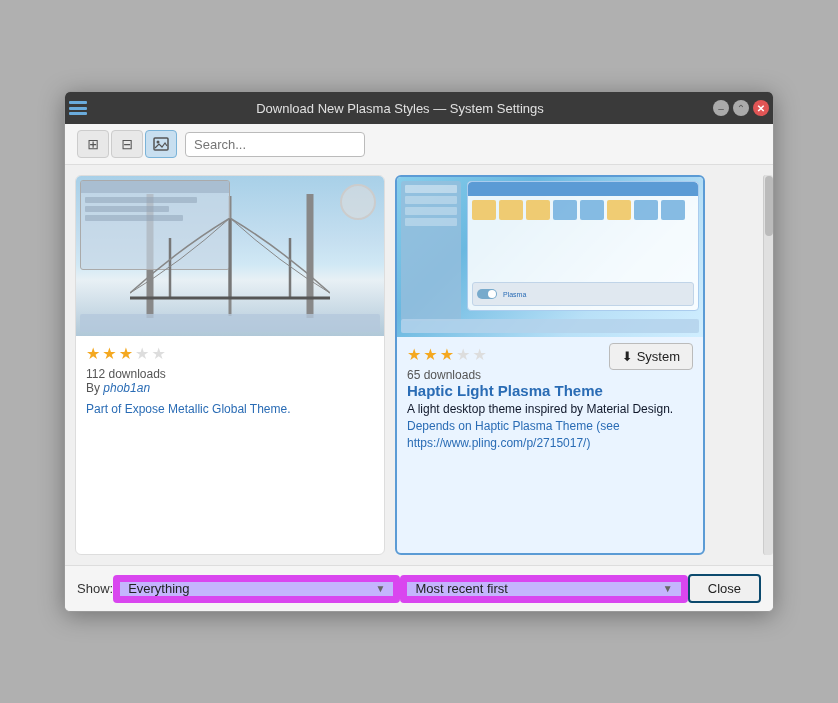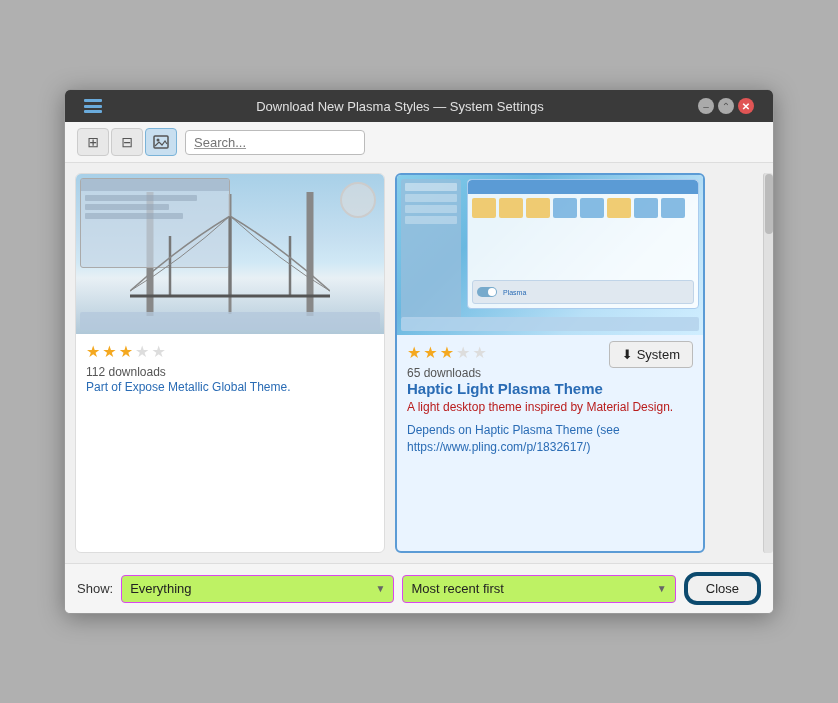--- a/index.html
+++ b/index.html
@@ -20,21 +20,21 @@
       border-radius: 6px;
       box-shadow: 0 4px 24px rgba(0,0,0,0.35);
       overflow: hidden;
     }
 
     .titlebar {
       background: #3a3a3a;
       display: flex;
       align-items: center;
       justify-content: space-between;
-      padding: 0 19px;
+      padding: 0 4px;
       height: 32px;
       gap: 12px;
     }
 
     .titlebar-icon {
       width: 18px;
       height: 14px;
       display: flex;
       flex-direction: column;
       justify-content: space-between;
@@ -115,21 +115,20 @@
     }
 
     .search-box {
       border: 1px solid #bbb;
       border-radius: 4px;
       padding: 4px 8px;
       font-size: 13px;
       width: 180px;
       background: #fff;
       color: #999;
-      text-decoration: underline;
     }
 
     .content-area {
       padding: 10px;
       display: flex;
       gap: 10px;
       height: 400px;
       overflow: hidden;
       position: relative;
     }
@@ -318,22 +317,21 @@
 
     .card-author {
       font-size: 12px;
       color: #555;
       margin-bottom: 6px;
     }
     .card-author em { color: #2a6cb5; font-style: italic; }
 
     .card-desc {
       font-size: 12px;
-      color: #b91c1c;
-      margin-bottom: 6px;
+      color: #0f172a;
       line-height: 1.4;
     }
     .card-note {
       font-size: 12px;
       color: #2a6cb5;
       line-height: 1.4;
     }
 
     .install-btn {
       display: inline-flex;
@@ -348,52 +346,52 @@
       color: #222;
       float: right;
       margin-top: -2px;
     }
 
     .footer {
       border-top: 1px solid #ddd;
       padding: 8px 12px;
       display: flex;
       align-items: center;
-      gap: 8px;
+      gap: 0;
       background: #f5f5f5;
     }
 
     .show-label {
       font-size: 13px;
       color: #333;
     }
 
     .dropdown {
       flex: 1;
       height: 28px;
-      border: 1px solid #d946ef;
-      border-radius: 4px;
-      background: #bef264;
+      border: 7px solid #d946ef;
+      border-radius: 4px;
+      background: #c4b5fd;
       padding: 0 8px;
       font-size: 13px;
       color: #222;
       display: flex;
       align-items: center;
       justify-content: space-between;
       cursor: pointer;
     }
 
     .chevron {
       font-size: 10px;
       color: #666;
     }
 
     .close-btn {
-      border: 4px solid #0c4a6e;
-      border-radius: 13px;
+      border: 2px solid #0c4a6e;
+      border-radius: 4px;
       background: #f0f0f0;
       padding: 5px 18px;
       font-size: 13px;
       cursor: pointer;
       color: #222;
     }
 
     .card-top-row {
       display: flex;
       justify-content: space-between;
@@ -464,20 +462,21 @@
         </div>
         <div class="card-body">
           <div class="stars">
             <span class="star filled">★</span>
             <span class="star filled">★</span>
             <span class="star filled">★</span>
             <span class="star">★</span>
             <span class="star">★</span>
           </div>
           <div class="downloads">112 downloads</div>
+          <div class="card-author">By <em>phob1an</em></div>
           <div class="card-note">Part of Expose Metallic Global Theme.</div>
         </div>
       </div>
 
       <div class="card selected">
         <div class="card-image">
           <div class="img-haptic">
             <div class="img-haptic-taskbar">
               <div style="padding:4px;display:flex;flex-direction:column;gap:3px;">
                 <div style="height:8px;background:rgba(255,255,255,0.4);border-radius:1px;"></div>
@@ -522,21 +521,21 @@
               </div>
               <div class="downloads">65 downloads</div>
             </div>
             <button class="install-btn">
               <span>⬇</span>
               <span>System</span>
             </button>
           </div>
           <div class="card-name link-style">Haptic Light Plasma Theme</div>
           <div class="card-desc">A light desktop theme inspired by Material Design.</div>
-          <div class="card-note">Depends on Haptic Plasma Theme (see https://www.pling.com/p/1832617/)</div>
+          <div class="card-note">Depends on Haptic Plasma Theme (see https://www.pling.com/p/2715017/)</div>
         </div>
       </div>
 
     </div>
 
     <div class="scrollbar">
       <div class="scrollbar-thumb"></div>
     </div>
   </div>
 

